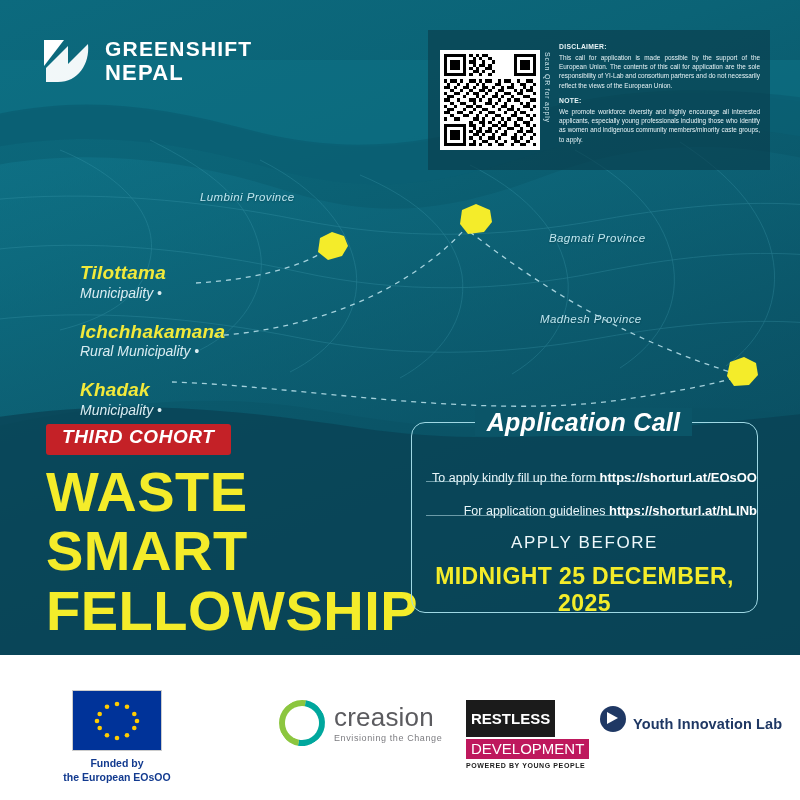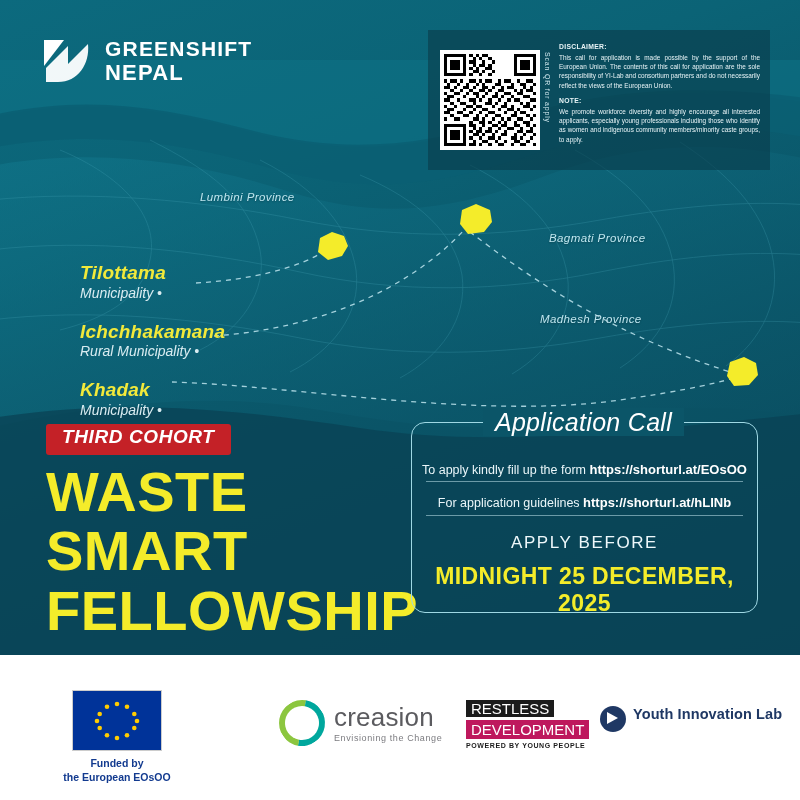--- a/index.html
+++ b/index.html
@@ -85,25 +85,25 @@
   .headline div{display:block;}
   
   .app-card{
     position:absolute;left:411px;top:422px;width:345px;height:189px;
     border:1.6px solid #9fd8e4;border-radius:14px;
   }
   .app-title{
     position:absolute;left:411px;top:408px;width:345px;text-align:center;
   }
   .app-title span{
-    background:#0b5568;padding:0 12px;color:#ffffff;font-size:25px;font-style:italic;font-weight:normal;
+    background:#0b5568;padding:0 12px;color:#ffffff;font-size:25px;font-style:italic;font-weight:bold;
     letter-spacing:.3px;
   }
   .line-row{
-    color:#eaf6f9;font-size:12.5px;text-align:center;margin-top:4px;
+    color:#eaf6f9;font-size:12.5px;text-align:right;margin-top:12px;
   }
   .line-row b{color:#ffffff;font-size:13px;}
   .row1{position:absolute;left:0;top:35px;width:100%;}
   .divider{
     position:absolute;left:14px;top:58px;width:317px;height:1px;background:rgba(190,226,235,.55);
   }
   .row2{position:absolute;left:0;top:68px;width:100%;}
   .divider2{
     position:absolute;left:14px;top:92px;width:317px;height:1px;background:rgba(190,226,235,.55);
   }
@@ -130,27 +130,27 @@
   .creasion{position:absolute;left:279px;top:700px;display:flex;align-items:center;gap:9px;}
   .creasion-ring{
     width:34px;height:34px;border-radius:50%;
     border:6px solid #8cc63f;border-right-color:#00a79d;border-bottom-color:#00a79d;
     transform:rotate(-35deg);
   }
   .creasion-txt .c1{font-size:26px;color:#5b5b5f;letter-spacing:.2px;line-height:1;}
   .creasion-txt .c2{font-size:9px;color:#7c7c80;letter-spacing:.6px;margin-top:3px;}
   .restless{position:absolute;left:466px;top:700px;text-align:left;}
   .restless .r1{
-    background:#1b1b1b;color:#ffffff;font-size:15px;font-weight:normal;display:inline-block;padding:0 5px;line-height:1.15;
+    background:#1b1b1b;color:#ffffff;font-size:15px;font-weight:bold;display:inline-block;padding:10px 5px;line-height:1.15;
   }
   .restless .r2{
     background:#be185d;color:#ffffff;font-size:15px;font-weight:normal;display:inline-block;padding:1px 5px;line-height:1.15;margin-top:2px;
   }
   .restless .r3{font-size:7px;font-weight:bold;color:#1b1b1b;letter-spacing:.6px;margin-top:3px;}
-  .yil{position:absolute;left:600px;top:706px;display:flex;align-items:flex-start;gap:7px;}
+  .yil{position:absolute;left:600px;top:706px;display:flex;align-items:flex-end;gap:7px;}
   .yil-mark{width:26px;height:26px;border-radius:50%;background:#1f3864;position:relative;}
   .yil-mark:after{
     content:"";position:absolute;left:7px;top:6px;width:0;height:0;
     border-left:11px solid #ffffff;border-top:6px solid transparent;border-bottom:6px solid transparent;
   }
   .yil-txt{font-size:14.5px;font-weight:bold;color:#1f3864;letter-spacing:.1px;}
 </style>
 </head>
 <body>
 

